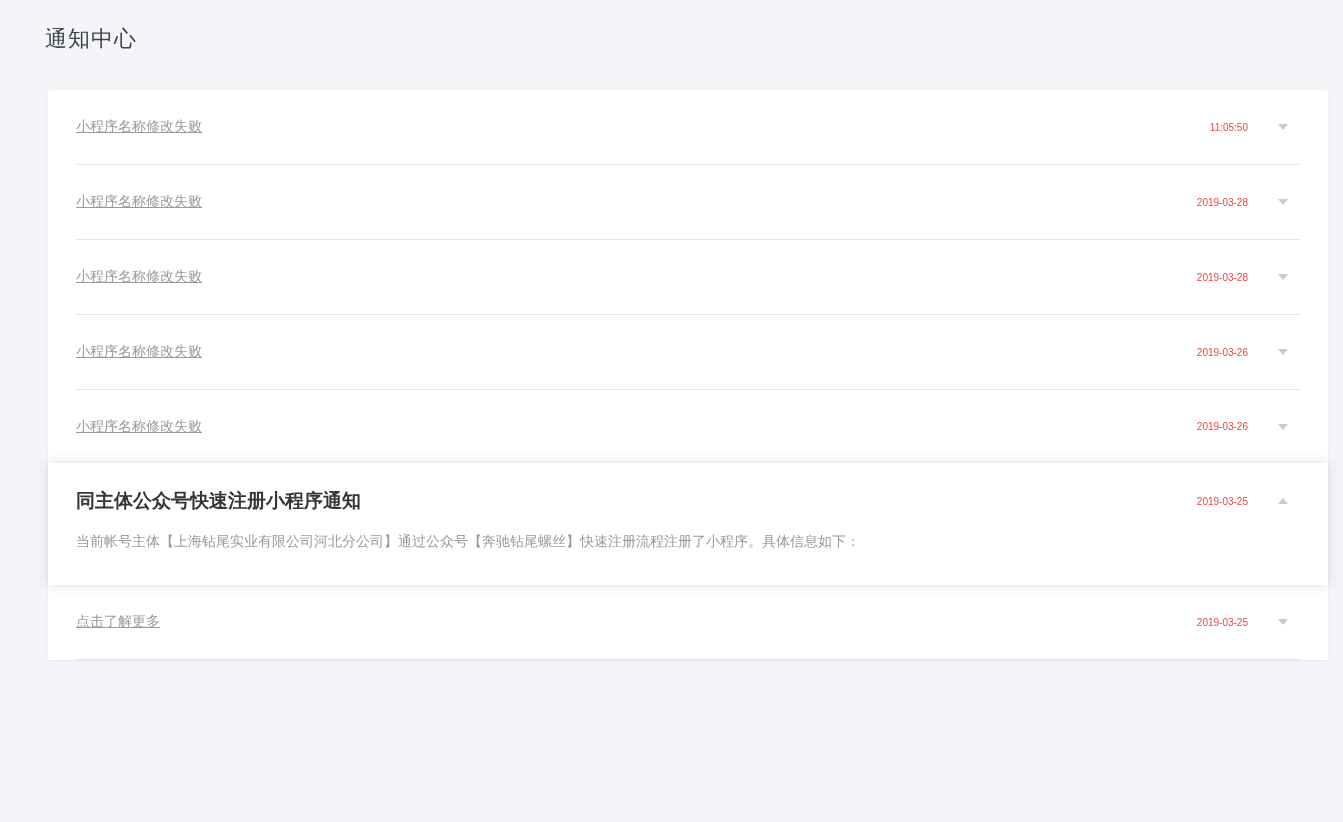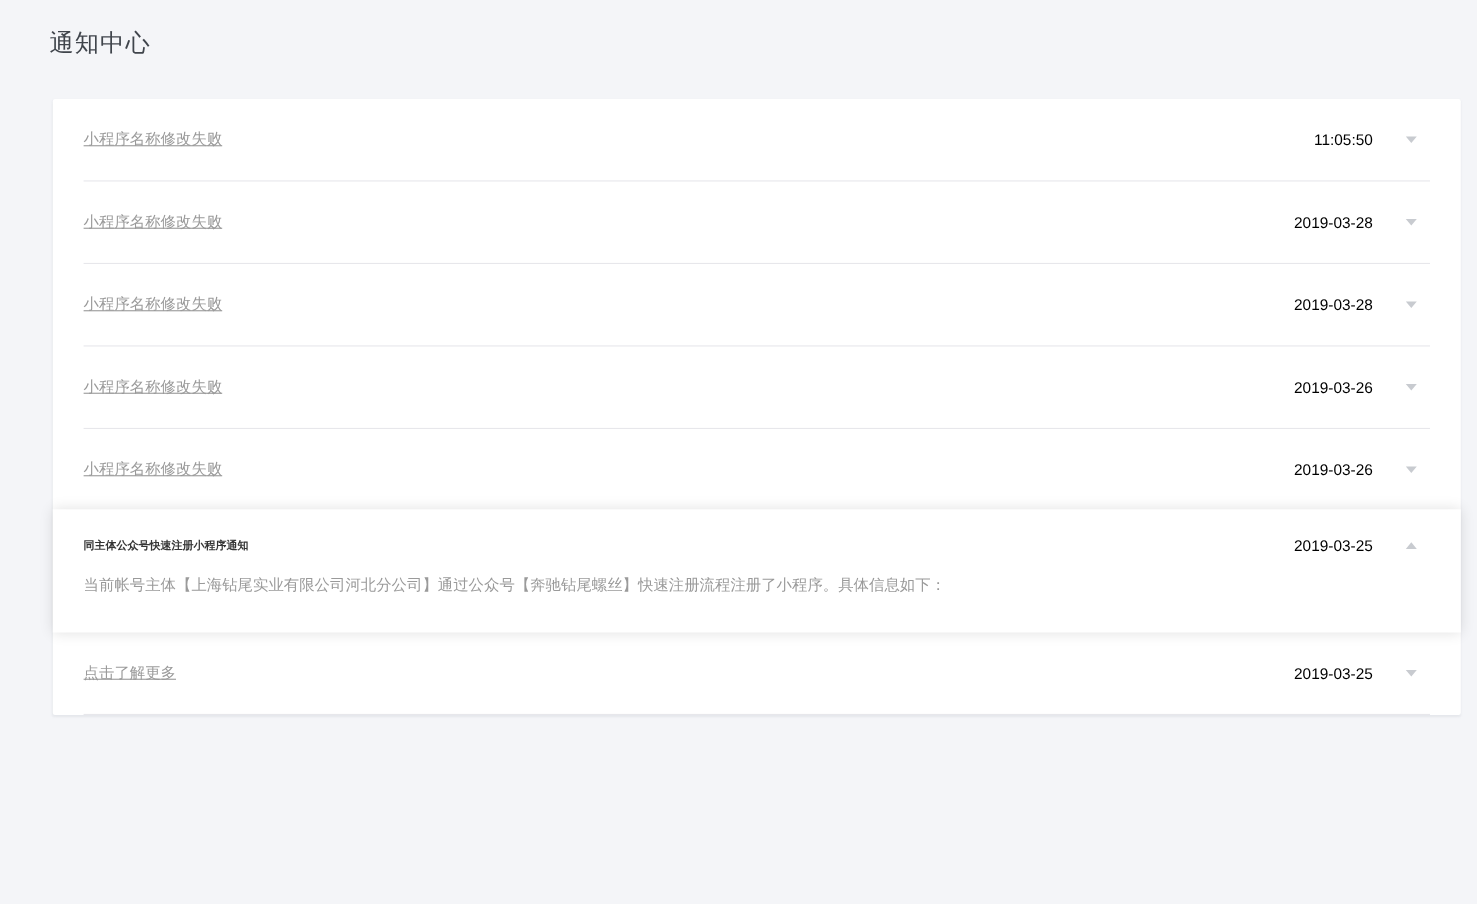--- a/index.html
+++ b/index.html
@@ -47,22 +47,22 @@
   .row-title {
     font-size: 14px;
     color: #9a9a9a;
     text-decoration: underline;
   }
   .row-right {
     display: flex;
     align-items: center;
   }
   .row-date {
-    font-size: 14px;
-    color: #000000;
+    font-size: 10px;
+    color: #ef4444;
   }
   .chev {
     width: 0; height: 0;
     border-left: 5px solid transparent;
     border-right: 5px solid transparent;
     margin-left: 30px;
     margin-right: 12px;
     cursor: pointer;
   }
   .chev.down { border-top: 6px solid #c8cbd0; }
@@ -75,21 +75,21 @@
     box-shadow: 0 0 12px rgba(0,0,0,0.12);
     padding: 25px 28px 33px 28px;
   }
   .exp-header {
     display: flex;
     align-items: center;
     justify-content: space-between;
     cursor: pointer;
   }
   .exp-title {
-    font-size: 10px;
+    font-size: 19px;
     color: #353535;
     font-weight: 700;
   }
   .exp-body {
     font-size: 14px;
     color: #9a9a9a;
     line-height: 21px;
   }
   .exp-intro { margin: 17px 0 0 0; }
   .exp-details { margin: 21px 0 0 0; }

